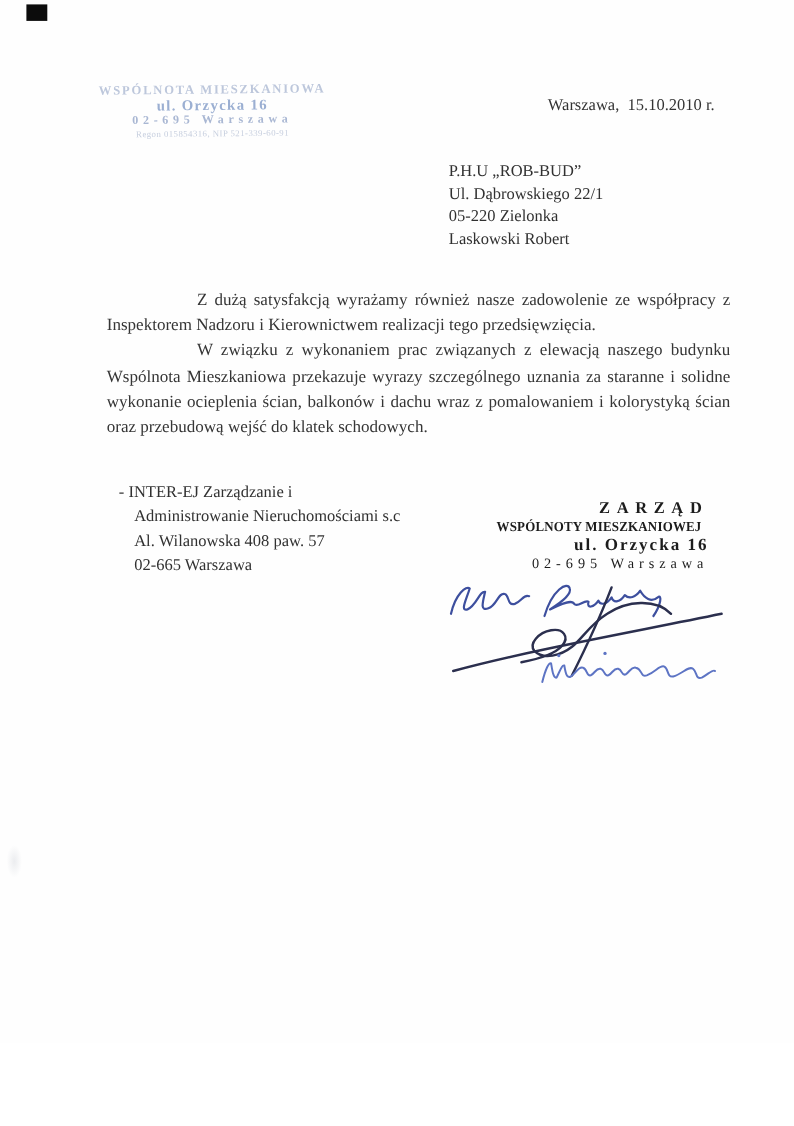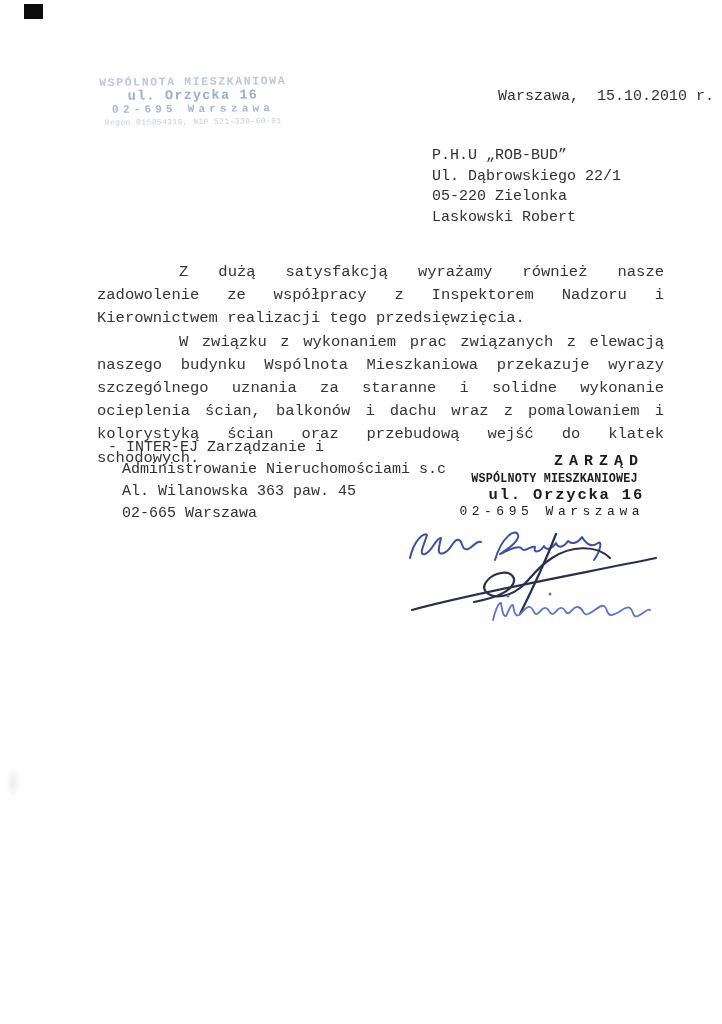--- a/index.html
+++ b/index.html
@@ -1,20 +1,20 @@
 <!DOCTYPE html>
 <html><head>
 <meta charset="utf-8">
 <style>
   html,body { margin:0; padding:0; background:#ffffff; }
   .page {
     position:relative;
     width:722px; height:948px;
     background:#fefefe;
-    font-family:Liberation Mono, monospace;
+    font-family:Liberation Serif, serif;
     color:#3b3b3b;
     overflow:hidden;
   }
   .abs { position:absolute; }
 
   
   .corner-mark {
     left:24px; top:4px; width:19px; height:15px;
     background:#0c0c0c;
   }
@@ -33,21 +33,21 @@
   .sender-stamp .s4 { font-size:8px; letter-spacing:0.4px; color:#c6cede; margin-top:2px; white-space:nowrap; }
 
   .dateline {
     left:498px; top:88px;
     font-size:15px; color:#333;
     white-space:pre;
   }
 
   .recipient {
     left:408px; top:146px;
-    font-size:15px; line-height:20.5px; color:#313131;margin-left:24px;
+    font-size:15px; line-height:20.5px; color:#313131;
   }
 
   .letter-body {
     left:97px; top:261px; width:567px;
     font-size:15.5px; line-height:23.2px; color:#353535;
     text-align:justify;
   }
   .letter-body p { margin:0; text-indent:82px; }
   .letter-body p + p { margin-top:0; }
 
@@ -101,21 +101,21 @@
   </div>
 
   <div class="abs letter-body">
     <p>Z dużą satysfakcją wyrażamy również nasze zadowolenie ze współpracy z Inspektorem Nadzoru i Kierownictwem realizacji tego przedsięwzięcia.</p>
     <p>W związku z wykonaniem prac związanych z elewacją naszego budynku Wspólnota Mieszkaniowa przekazuje wyrazy szczególnego uznania za staranne i solidne wykonanie ocieplenia ścian, balkonów i dachu wraz z pomalowaniem i kolorystyką ścian oraz przebudową wejść do klatek schodowych.</p>
   </div>
 
   <div class="abs ko-block">
     <div class="ko-l1">-  INTER-EJ Zarządzanie i</div>
     <div class="ko-l2">Administrowanie Nieruchomościami s.c</div>
-    <div class="ko-l3">Al. Wilanowska 363 paw. 45</div>
+    <div class="ko-l3">Al. Wilanowska 408 paw. 57</div>
     <div class="ko-l4">02-665 Warszawa</div>
   </div>
 
   <div class="abs board-stamp">
     <div class="b1">ZARZĄD</div>
     <div class="b2">WSPÓLNOTY MIESZKANIOWEJ</div>
     <div class="b3">ul. Orzycka 16</div>
     <div class="b4">02-695 Warszawa</div>
   </div>
 

